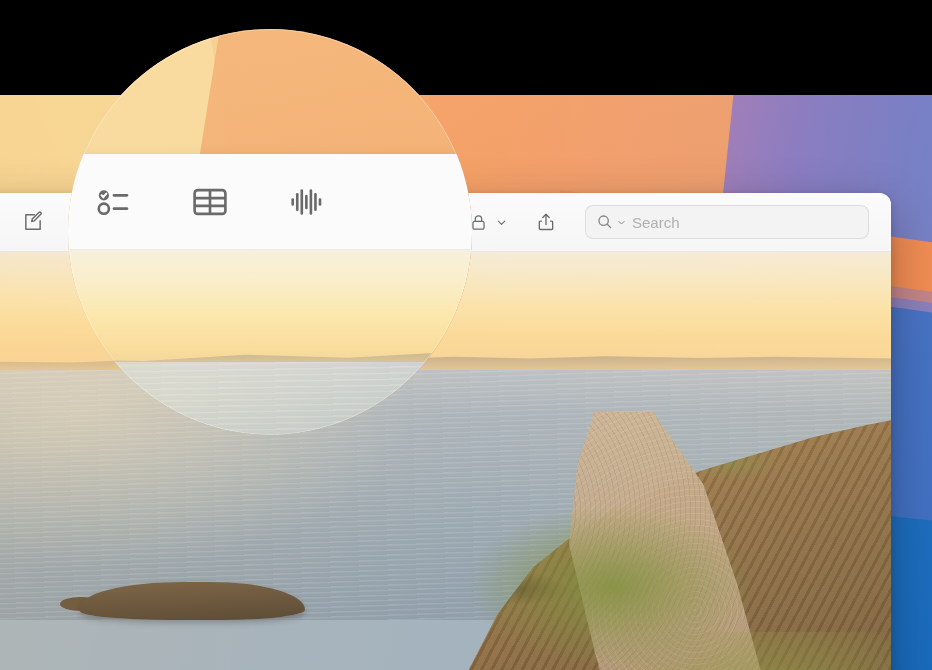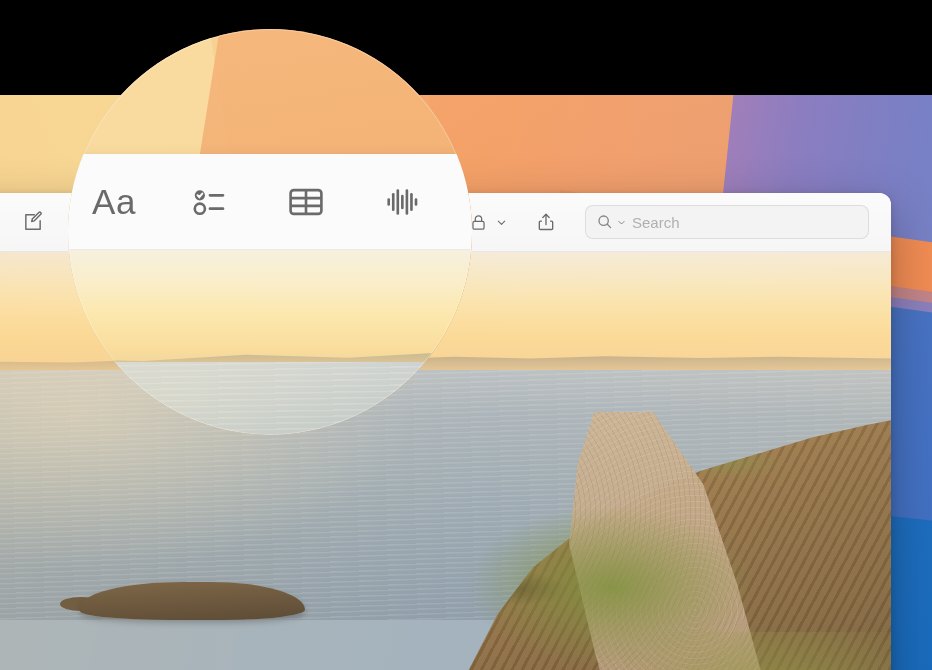--- a/index.html
+++ b/index.html
@@ -428,23 +428,20 @@
 
       <div class="mag-wp">
         <div class="mag-wp-w1"></div>
         <div class="mag-wp-w2"></div>
 
       </div>
 
       <div class="mag-toolbar">
         <div class="mag-tb-items">
 
-          <div class="mag-btn">
-            <span class="mag-aa">Aa</span>
-          </div>
 
           <div class="mag-btn">
             <svg width="42" height="42" viewBox="0 0 24 24" fill="none" stroke="currentColor" stroke-width="1.5" stroke-linecap="round">
               <circle cx="6.2" cy="8.2" r="2.9" fill="currentColor" stroke="none"></circle>
               <path d="M4.9 8.2 5.9 9.2 7.6 7.2" stroke="#fbfbfb" stroke-width="1.2" fill="none"></path>
               <circle cx="6.2" cy="15.8" r="2.9"></circle>
               <path d="M12 8.2h7.4M12 15.8h7.4" stroke-width="1.6"></path>
             </svg>
           </div>
 

